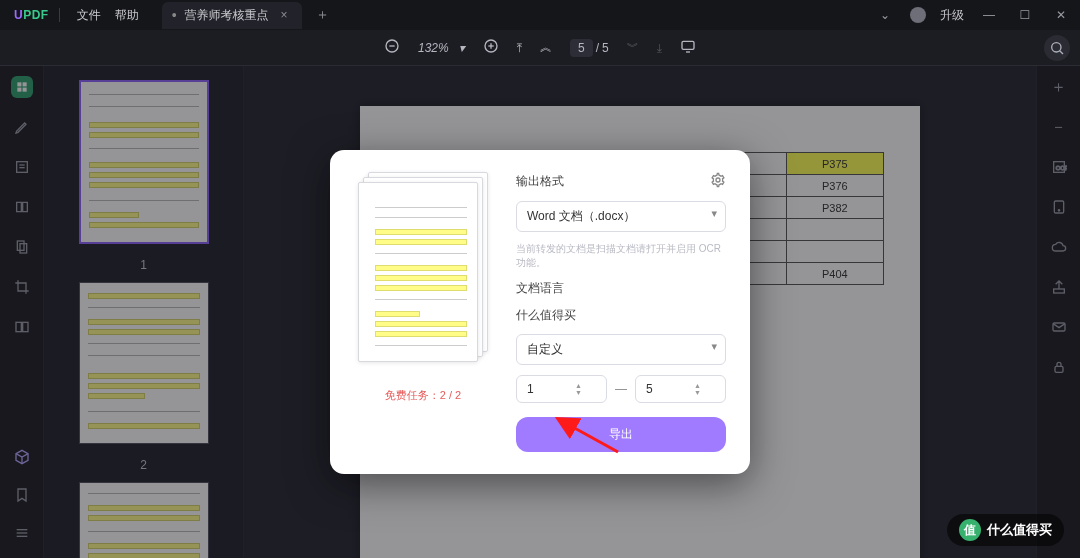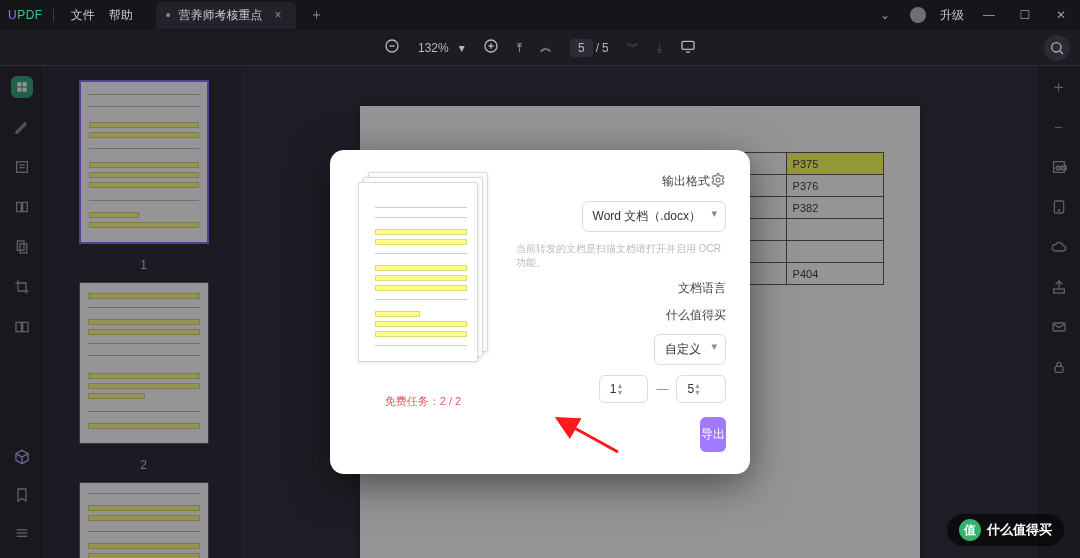--- a/index.html
+++ b/index.html
@@ -3,21 +3,21 @@
 <meta charset="utf-8">
 <style>
   * { box-sizing: border-box; margin: 0; padding: 0; font-family: "Microsoft YaHei", Arial, sans-serif; }
   html, body { width: 1080px; height: 558px; overflow: hidden; background: #1c1d22; color: #333; }
 
   
   .titlebar {
     height: 30px; background: #15161a; display: flex; align-items: center;
     padding: 0 8px; color: #c9c9cf; font-size: 12px;
   }
-  .logo { font-weight: 400; letter-spacing: .5px; }
+  .logo { font-weight: 700; letter-spacing: .5px; margin-left: 6px; }
   .logo .u { color: #9b6cff; }
   .logo .rest { color: #38c98b; }
   .tb-sep { width: 1px; height: 14px; background: #3a3b42; margin: 0 10px; }
   .menu-item { margin: 8px 7px; cursor: pointer; }
   .tab {
     display: flex; align-items: center; gap: 8px; margin-left: 16px;
     padding: 5px 10px; background: #22232a; border-radius: 6px 6px 0 0;
     font-size: 12px;
   }
   .tab .dot { font-size: 14px; color: #888; }
@@ -27,21 +27,21 @@
   .avatar { width:16px; height:16px; border-radius:50%; background:#6d6e78; display:inline-block; }
   .win-btn { width: 22px; text-align: center; cursor: pointer; color:#9a9aa3; }
 
   
   .toolbar2 {
     height: 36px; background: #1c1d22; border-bottom: 1px solid #2b2c33;
     display: flex; align-items: center; justify-content: center; position: relative;
   }
   .view-tools { display: flex; align-items: center; gap: 18px; color: #b5b6c0; font-size: 12px; }
   .vt { cursor: pointer; }
-  .zoom { display:flex; align-items:center; gap:10px; }
+  .zoom { display:flex; align-items:center; gap:10px;font-style:italic; }
   .pagebox { display:flex; align-items:center; gap:3px; }
   .pagebox .cur { background:#2c2d36; padding:2px 8px; border-radius:4px; }
   .search-btn {
     position:absolute; right:10px; top:5px; width:26px; height:26px;
     border-radius:50%; background:#2a2b33; display:flex; align-items:center;
     justify-content:center; color:#aeb0bc; cursor:pointer;
   }
 
   
   .workspace { position: relative; height: calc(558px - 30px - 36px); display: flex; }
@@ -72,21 +72,21 @@
 
   .canvas {
     flex:1; background:#25262f; position:relative; overflow:hidden;
     display:flex; justify-content:center; padding-top:40px;
   }
   .doc-page {
     width:560px; height:460px; background:#fff; box-shadow:0 0 10px rgba(0,0,0,.4);
     padding:46px 36px;
   }
   .doc-table { width:100%; border-collapse:collapse; }
-  .doc-table td { border:1px solid #555; height:22px; font-size:11px; padding:2px 6px; }
+  .doc-table td { border:1px solid #555; height:22px; font-size:11px; padding:2px 6px;text-align:center; }
   .hl { background:#ffff55; }
 
   
   .overlay {
     position:absolute; inset:0; background:rgba(20,20,26,.45);
     display:flex; align-items:center; justify-content:center;
   }
   .modal {
     width:420px; background:#fff; border-radius:14px;
     box-shadow:0 10px 40px rgba(0,0,0,.5);
@@ -96,23 +96,23 @@
   .modal-left { width:150px; display:flex; flex-direction:column; align-items:center; }
   .stack { position:relative; width:130px; height:200px; }
   .stack .sheet {
     position:absolute; width:120px; height:180px; background:#fff;
     border:1px solid #d8d8df; border-radius:2px; box-shadow:0 1px 4px rgba(0,0,0,.1);
   }
   .stack .s1{ top:0; left:10px; } .stack .s2{ top:5px; left:5px; } .stack .s3{ top:10px; left:0; }
   .mini-doc { position:absolute; top:16px; left:6px; width:112px; height:165px; }
   .mini-row { position:absolute; left:10px; right:10px; height:6px; background:#fffd88; border:1px solid #e0dd70; }
   .mini-line{ position:absolute; left:10px; right:10px; height:1px; background:#ccc; }
-  .quota { font-size:11px; color:#e75b5b; margin-top:22px; }
-
-  .modal-right { flex:1; display:flex; flex-direction:column; gap:10px; font-size:12px;align-items:flex-end; }
+  .quota { font-size:11px; color:#e75b5b; margin-top:16px; }
+
+  .modal-right { flex:1; display:flex; flex-direction:column; gap:10px; font-size:12px; }
   .field-row { display:flex; align-items:center; justify-content:space-between; }
   .label { color:#444; }
   .gear { color:#888; cursor:pointer; }
   .select, .numbox {
     border:1px solid #dadbe3; border-radius:6px; background:#fff;
     padding:6px 24px 6px 10px; font-size:12px; color:#333; position:relative;
   }
   .select::after{
     content:"▾"; position:absolute; right:8px; top:5px; color:#888; font-size:11px;
   }
@@ -121,21 +121,21 @@
   .toggle {
     width:30px; height:16px; border-radius:8px; background:#d7d8e0; position:relative; cursor:pointer;
   }
   .toggle::after{ content:""; position:absolute; top:2px; left:2px; width:12px; height:12px; background:#fff; border-radius:50%; }
   .range-row { display:flex; align-items:center; gap:8px; }
   .numbox { flex:1; display:flex; align-items:center; }
   .spin { margin-left:auto; display:flex; flex-direction:column; font-size:7px; color:#999; line-height:7px; }
   .dash { color:#888; }
   .btn-row { display:flex; gap:12px; margin-top:4px; }
   .btn {
-    flex:1; text-align:center; padding:8px 0; border-radius:6px; font-size:12px;
+    flex:1; text-align:center; padding:8px 0; border-radius:12px; font-size:12px;
     cursor:pointer; border:1px solid transparent;
   }
   .btn.primary { background:#a07bff; color:#fff; }
   .btn.secondary { background:#fff; border-color:#dcdce4; color:#555; }
 
   
   .arrow {
     position:absolute; left:222px; top:266px; width:70px; height:40px; pointer-events:none;
   }
 

